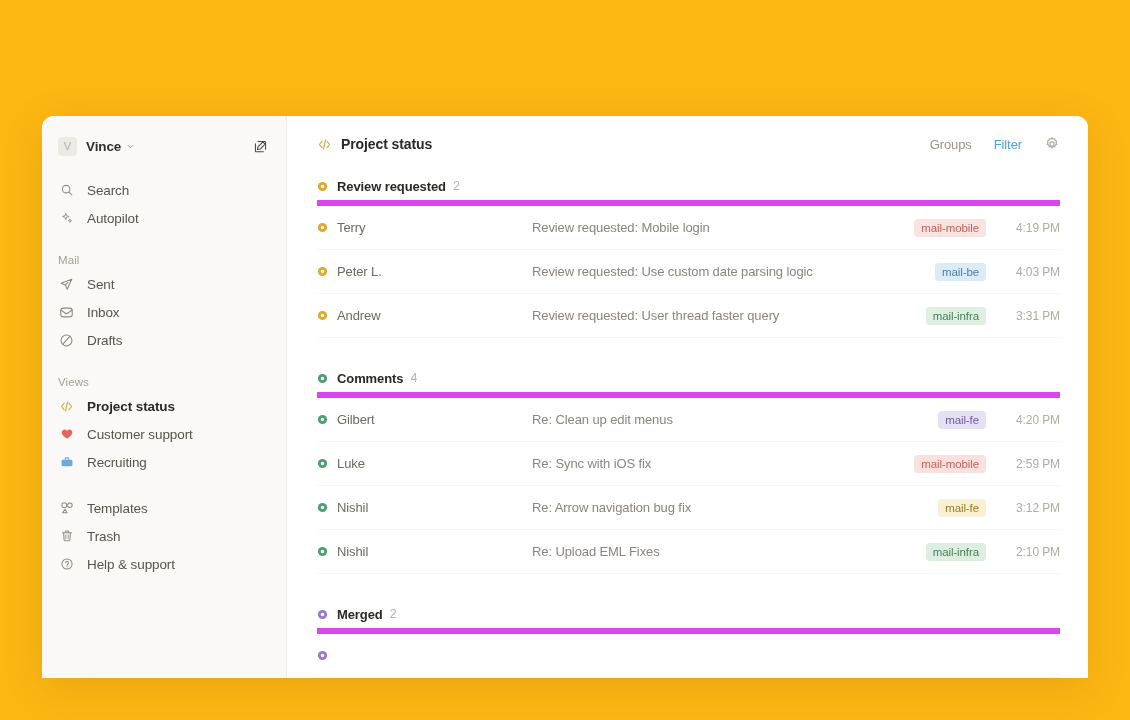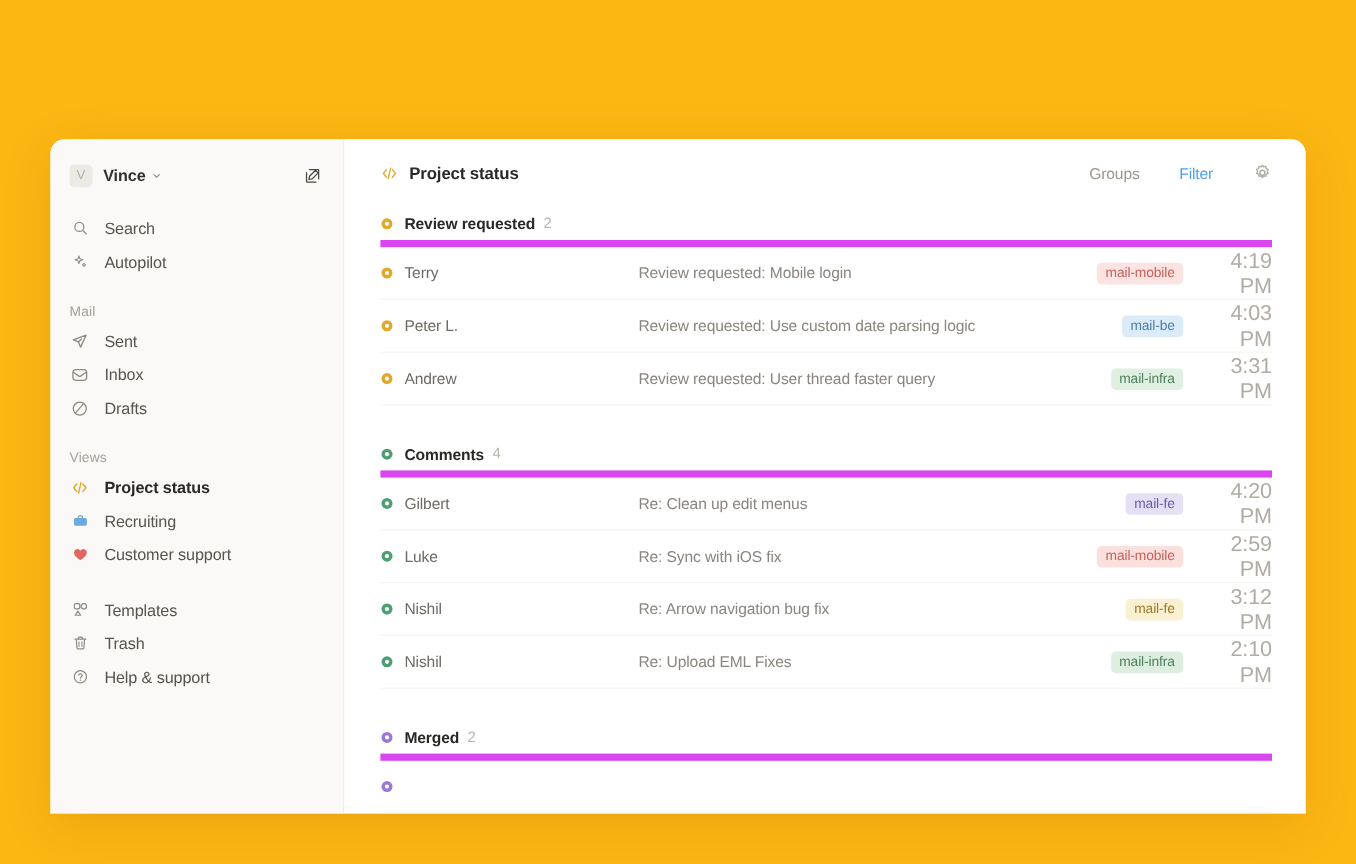--- a/index.html
+++ b/index.html
@@ -129,21 +129,21 @@
   #page-title {
     font-size: 14px;
     font-weight: bold;
     color: #2B2926;
     letter-spacing: -0.1px;
   }
   .header-actions {
     margin-left: auto;
     display: flex;
     align-items: center;
-    gap: 33px;
+    gap: 22px;
   }
   .hdr-link {
     font-size: 13px;
     color: #9A958C;
     cursor: pointer;
     letter-spacing: -0.1px;
   }
   .hdr-link.accent { color: #4D9FF0; }
   .gear { color: #AFAAA2; display: flex; align-items: center; cursor: pointer; }
 
@@ -206,21 +206,21 @@
     font-weight: normal;
     padding: 3px 7px;
     border-radius: 4px;
     letter-spacing: -0.1px;
     margin-right: 16px;
   }
   .row-time {
     flex: 0 0 58px;
     width: 58px;
     text-align: right;
-    font-size: 18px;
+    font-size: 12px;
     color: #B0ABA3;
     letter-spacing: -0.1px;
   }
 
   .section-spacer { height: 26px; }
 </style>
 </head>
 <body>
 
 <div id="app-window">
@@ -305,36 +305,36 @@
         <svg width="15" height="15" viewBox="0 0 16 16" fill="none">
           <path d="M5.3 4.6L2.6 8l2.7 3.4" stroke="currentColor" stroke-width="1.25" stroke-linecap="round" stroke-linejoin="round"></path>
           <path d="M10.7 4.6L13.4 8l-2.7 3.4" stroke="currentColor" stroke-width="1.25" stroke-linecap="round" stroke-linejoin="round"></path>
           <path d="M9.1 3.4L6.9 12.6" stroke="currentColor" stroke-width="1.25" stroke-linecap="round"></path>
         </svg>
       </span>
       <span class="lbl">Project status</span>
     </div>
 
     <div class="sb-item">
+      <span class="ic" style="color:#E2655F">
+        <svg width="14" height="14" viewBox="0 0 16 16" fill="currentColor">
+          <path d="M8 13.4S1.9 9.9 1.9 6.1a3.2 3.2 0 015.9-1.7h.4A3.2 3.2 0 0114.1 6.1c0 3.8-6.1 7.3-6.1 7.3z"></path>
+        </svg>
+      </span>
+      <span class="lbl">Customer support</span>
+    </div>
+
+    <div class="sb-item">
       <span class="ic" style="color:#6EA8DC">
         <svg width="14" height="14" viewBox="0 0 16 16" fill="currentColor">
           <rect x="1.8" y="5.4" width="12.4" height="7.4" rx="1.7"></rect>
           <path d="M6 5.1V4.3a1 1 0 011-1h2a1 1 0 011 1v0.8" stroke="currentColor" stroke-width="1.2" fill="none" stroke-linecap="round"></path>
         </svg>
       </span>
       <span class="lbl">Recruiting</span>
-    </div>
-
-    <div class="sb-item">
-      <span class="ic" style="color:#E2655F">
-        <svg width="14" height="14" viewBox="0 0 16 16" fill="currentColor">
-          <path d="M8 13.4S1.9 9.9 1.9 6.1a3.2 3.2 0 015.9-1.7h.4A3.2 3.2 0 0114.1 6.1c0 3.8-6.1 7.3-6.1 7.3z"></path>
-        </svg>
-      </span>
-      <span class="lbl">Customer support</span>
     </div>
 
     <div class="sb-gap-md"></div>
 
     <div class="sb-item">
       <span class="ic">
         <svg width="14" height="14" viewBox="0 0 16 16" fill="none">
           <rect x="2.3" y="2.3" width="5.1" height="5.1" rx="1.3" stroke="currentColor" stroke-width="1.15"></rect>
           <circle cx="11.3" cy="4.9" r="2.6" stroke="currentColor" stroke-width="1.15"></circle>
           <path d="M3 13.4l2.6-4 2.6 4H3z" stroke="currentColor" stroke-width="1.15" stroke-linejoin="round"></path>

